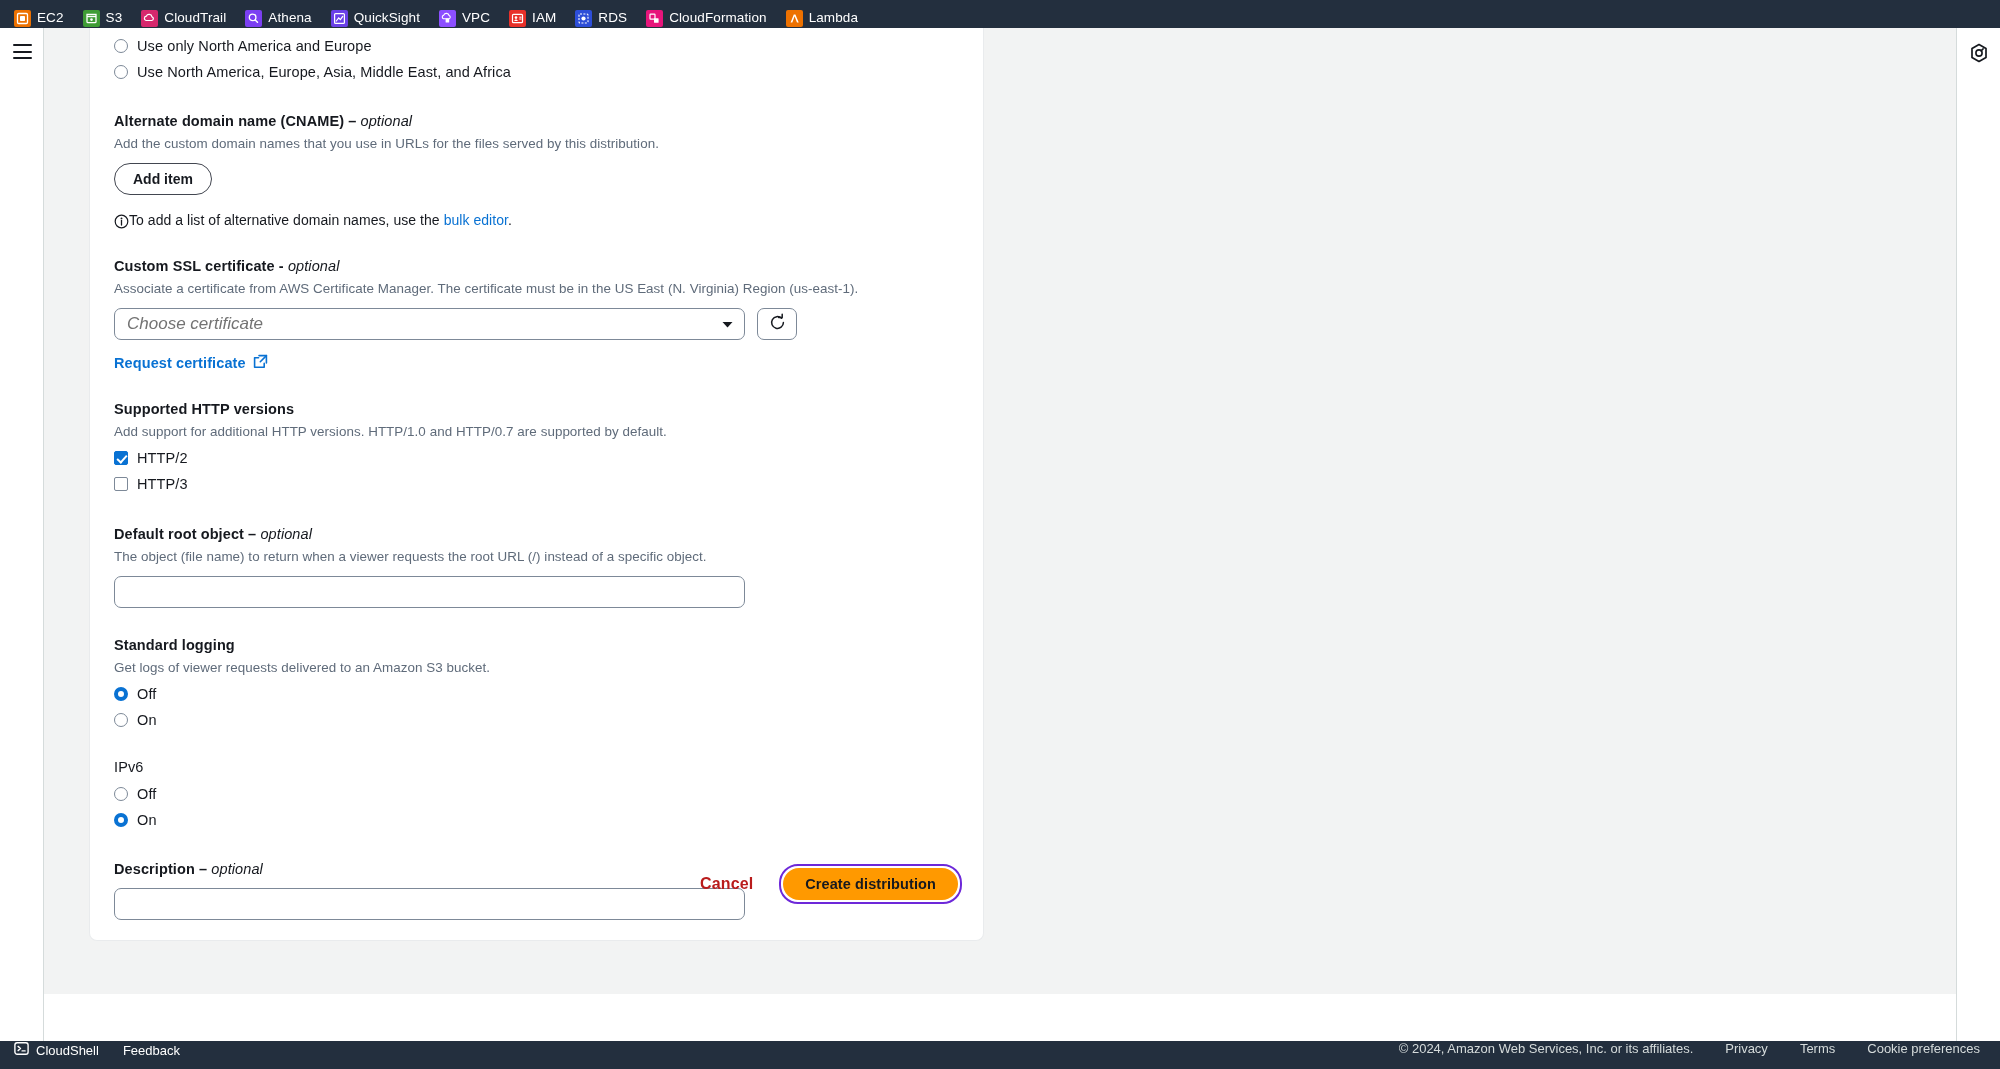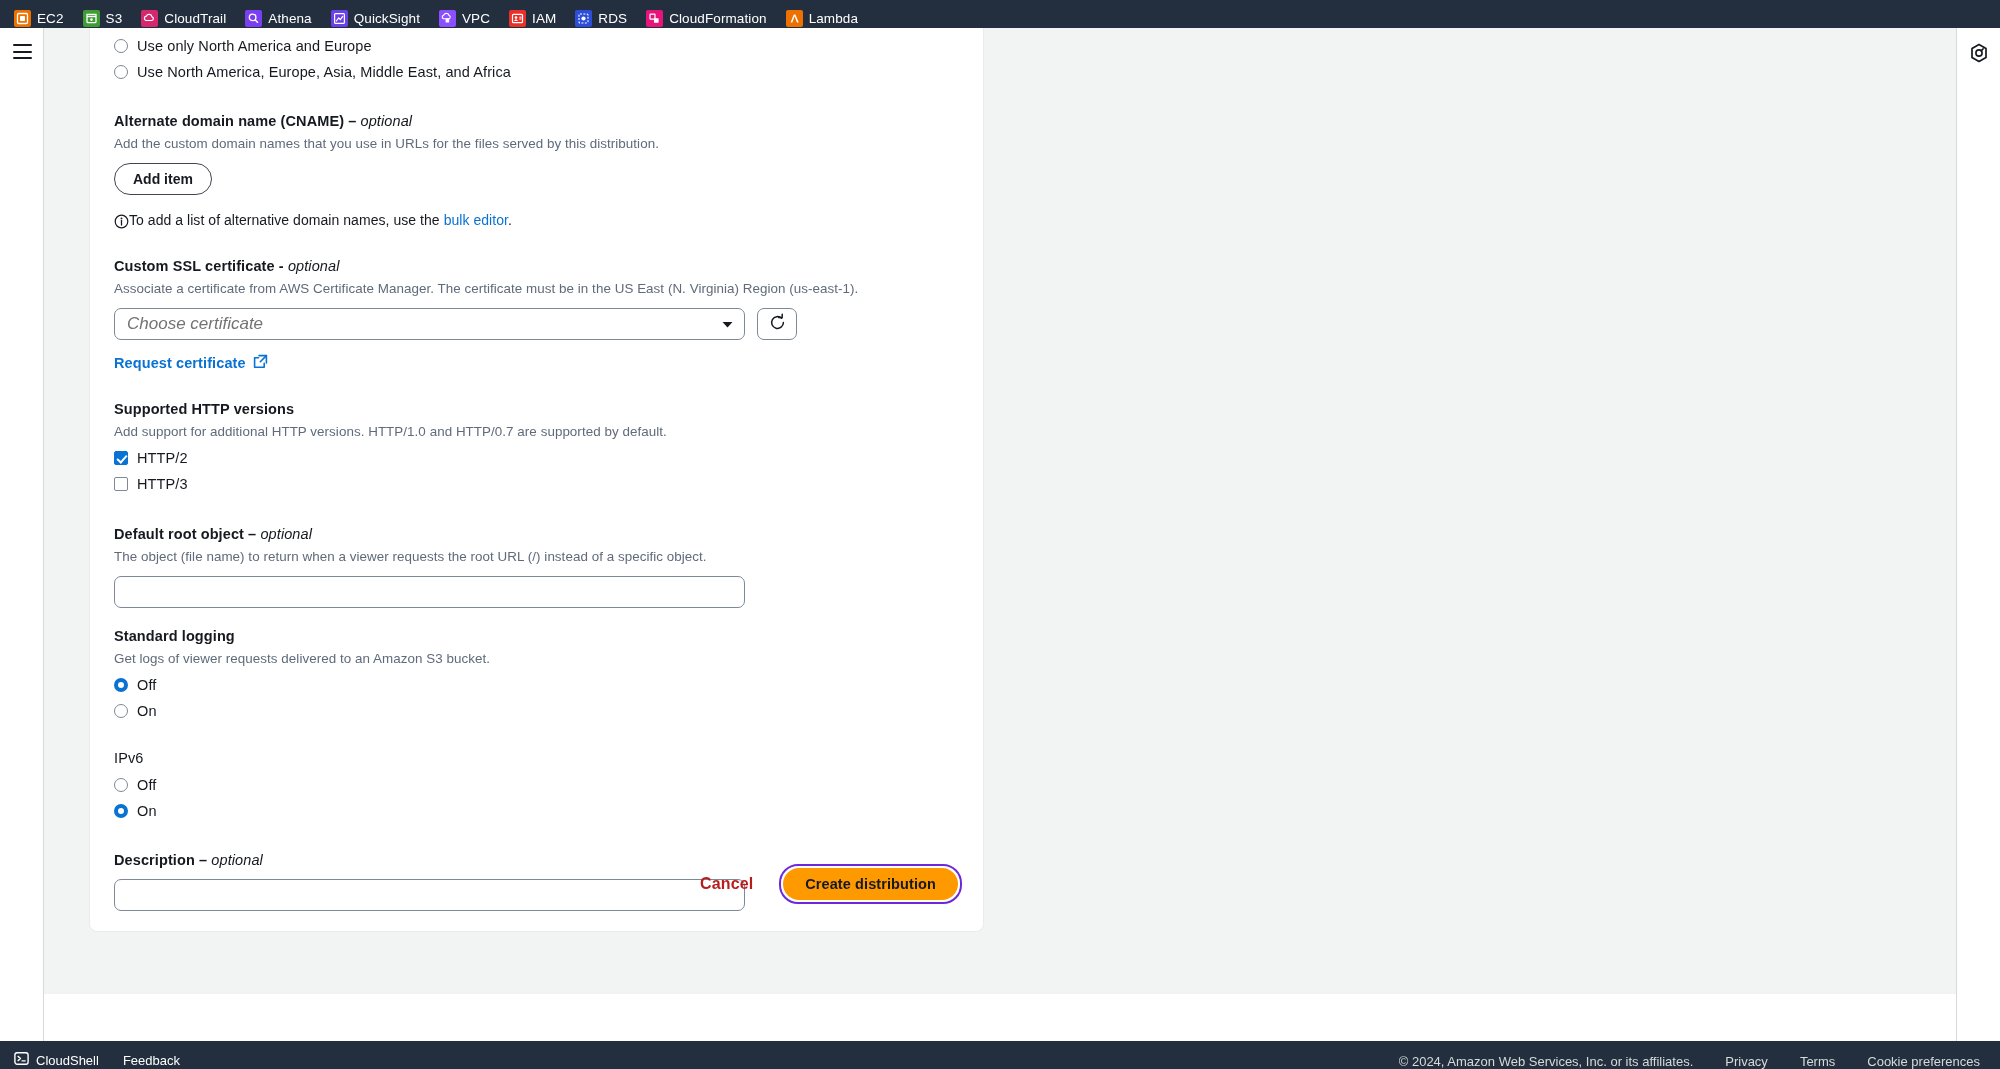--- a/index.html
+++ b/index.html
@@ -13,21 +13,21 @@
   
   .topbar {
     position: absolute; top: 0; left: 0;
     width: 2000px; height: 28px;
     background: #232f3e;
     display: flex; align-items: center;
     padding-left: 14px;
     gap: 0px;
   }
   .svc {
-    display: flex; align-items: center;
+    display: flex; 
     gap: 6px;
     padding: 8px 11px 0 0;
     margin-right: 8px;
     height: 24px;
     cursor: pointer;
   }
   .svc-ico {
     width: 17px; height: 17px;
     border-radius: 2px;
     display: flex; align-items: center; justify-content: center;
@@ -212,21 +212,21 @@
     color: #16191f; font-size: 14.5px; font-weight: 700;
     cursor: pointer; letter-spacing: .1px;
     font-family: "Liberation Sans", sans-serif;
   }
 
   
   .bottombar {
     position: absolute; bottom: 0; left: 0;
     width: 2000px; height: 28px;
     background: #232f3e;
-    display: flex; align-items: flex-end;
+    display: flex; align-items: flex-start;
     color: #d5dbdb; font-size: 13px;
   }
   .bb-left { display: flex; align-items: center; gap: 24px; padding-left: 14px; }
   .cshell { display: flex; align-items: center; gap: 7px; cursor: pointer; color:#fff; }
   .bb-right {
     margin-left: auto; display: flex; align-items: center; gap: 32px;
     padding-right: 20px;
   }
   .bb-right .lk { cursor: pointer; color: #d5dbdb; }
   .bb-copy { color: #d5dbdb; }
@@ -446,21 +446,21 @@
 
     <div class="sec" style="margin-top:27px;">
       <div class="lbl">
         <span>Default root object –</span>
         <span class="opt">optional</span>
       </div>
       <div class="desc">The object (file name) to return when a viewer requests the root URL (/) instead of a specific object.</div>
       <input class="textinput" value="" style="margin-top: 10px;" placeholder="">
     </div>
 
-    <div class="sec" style="margin-top:18px;">
+    <div class="sec" style="margin-top:27px;">
       <div class="lbl">Standard logging</div>
       <div class="desc">Get logs of viewer requests delivered to an Amazon S3 bucket.</div>
       <div class="optrow" style="margin-top:4px;">
         <span class="radio on"></span>
         <span class="optlabel">Off</span>
       </div>
       <div class="optrow">
         <span class="radio"></span>
         <span class="optlabel">On</span>
       </div>

